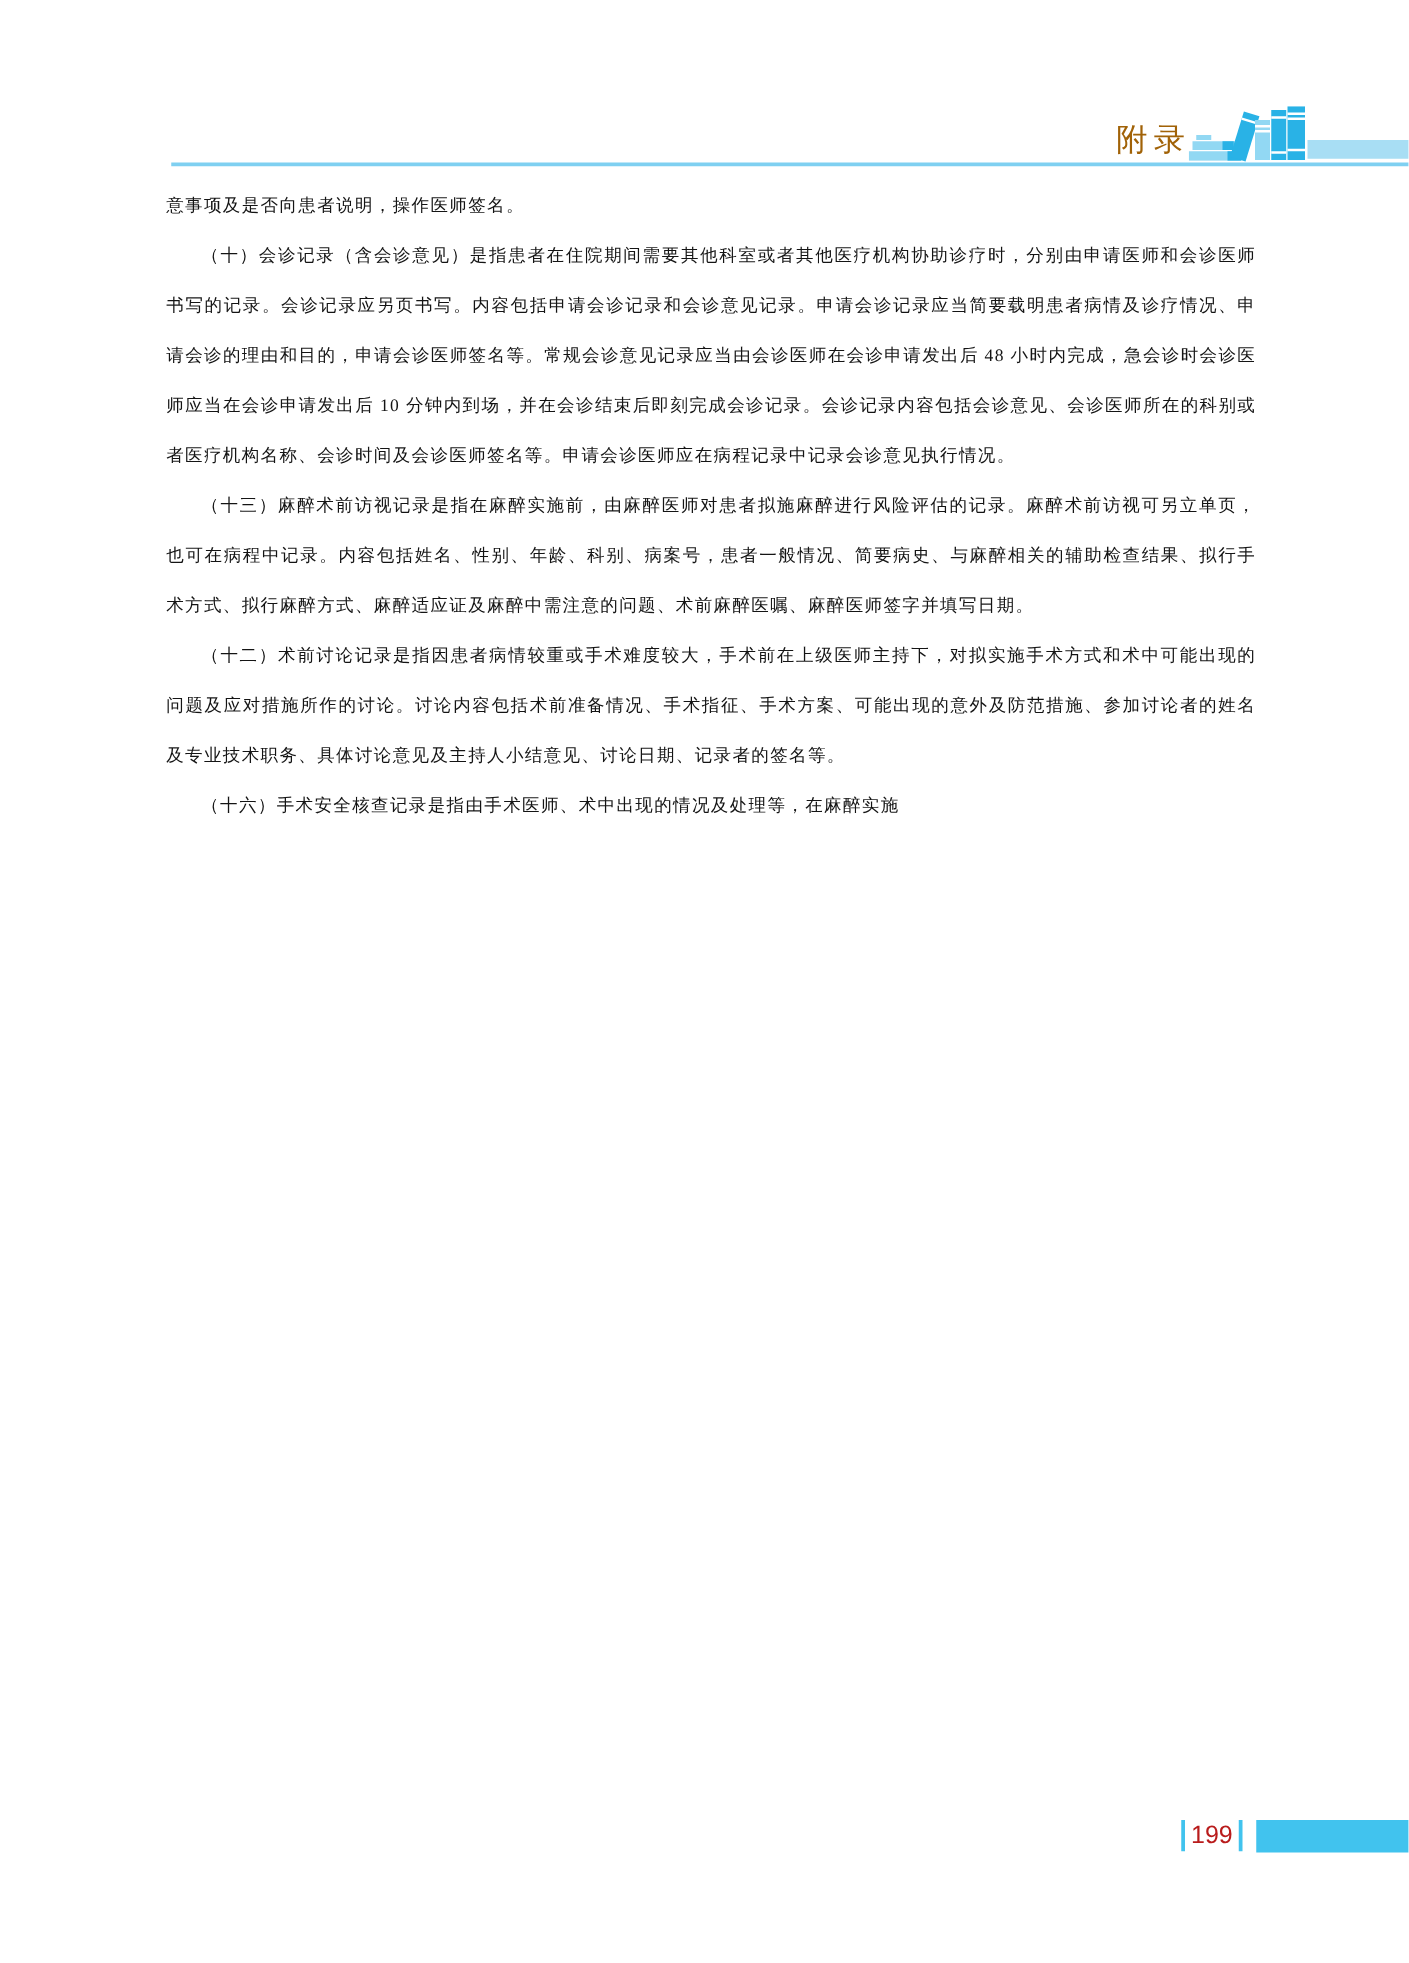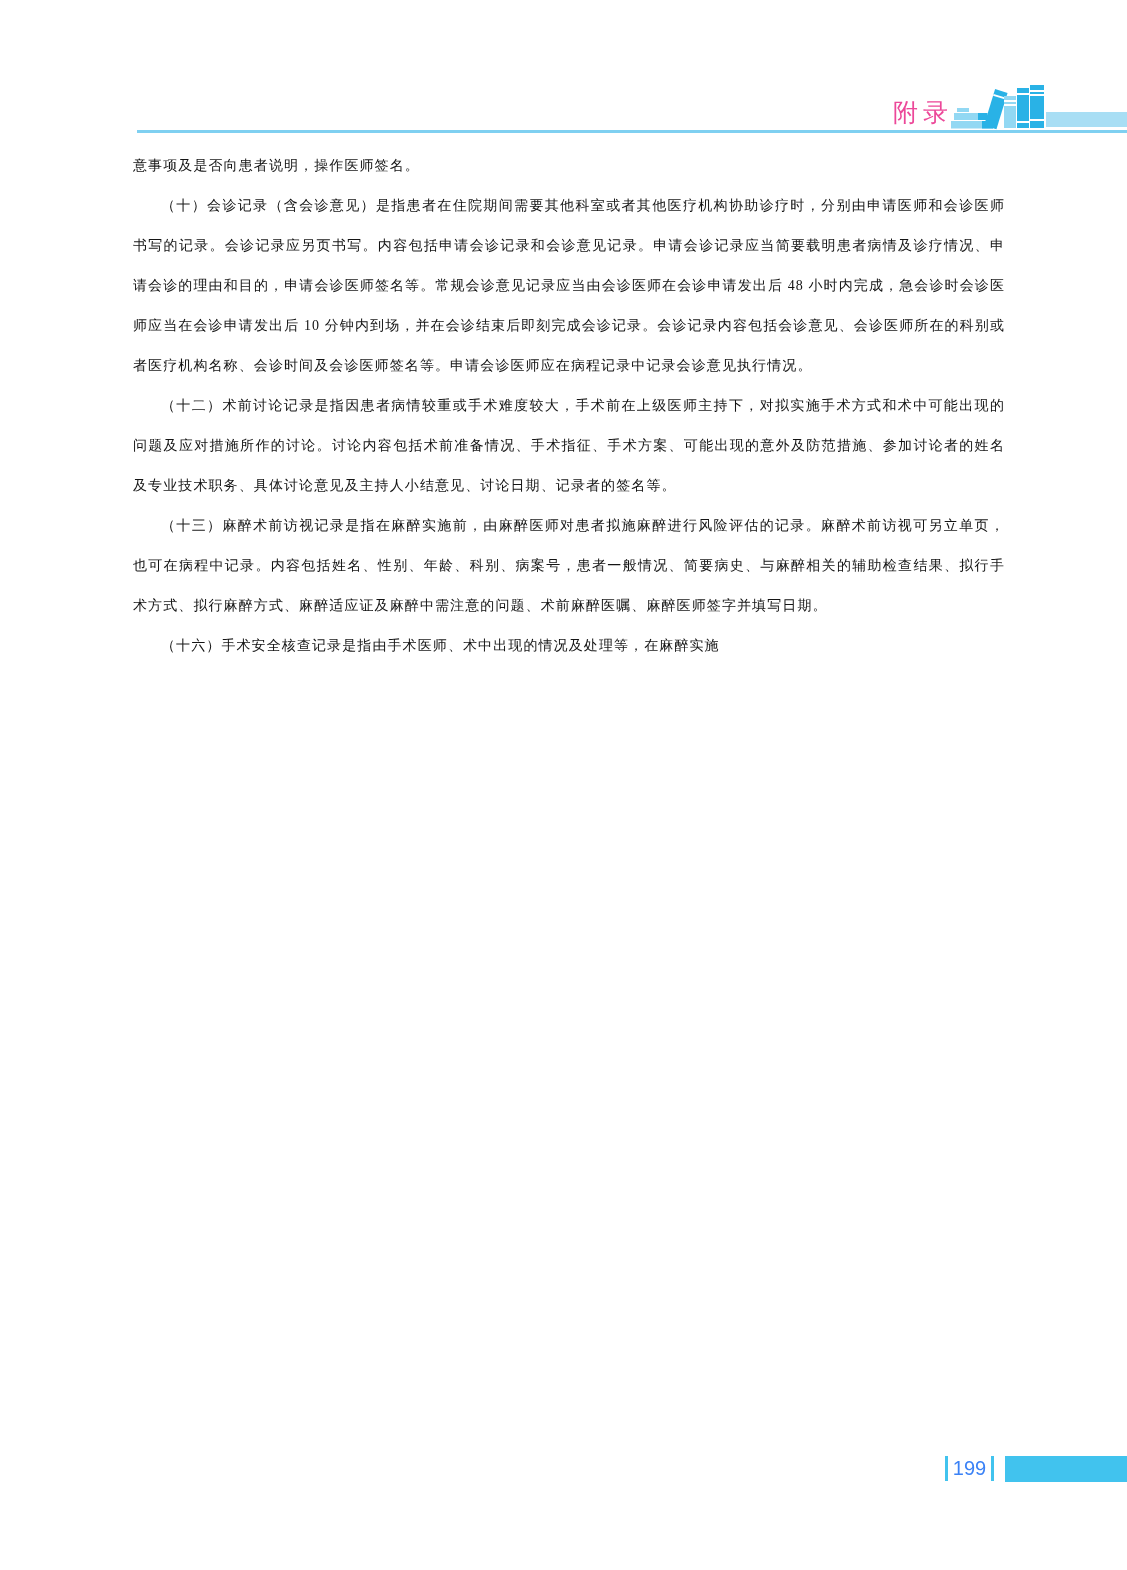--- a/index.html
+++ b/index.html
@@ -12,21 +12,21 @@
     font-family: "Liberation Serif", "DejaVu Serif", serif;
   }
 
   
   .header-label {
     position: absolute;
     left: 893px;
     top: 100px;
     font-size: 25px;
     letter-spacing: 5px;
-    color: #ec4899;
+    color: #a16207;
     line-height: 1;
   }
   .books-icon {
     position: absolute;
     left: 951px;
     top: 85px;
     width: 93px;
     height: 45px;
   }
   .header-accent-bar {
@@ -77,21 +77,21 @@
   .page-number {
     position: absolute;
     left: 948px;
     top: 1456px;
     width: 43px;
     height: 25px;
     line-height: 25px;
     text-align: center;
     font-family: "Liberation Sans", "DejaVu Sans", sans-serif;
     font-size: 20px;
-    color: #3b82f6;
+    color: #b91c1c;
   }
   .footer-accent-bar {
     position: absolute;
     left: 1005px;
     top: 1456px;
     width: 122px;
     height: 26px;
     background: #41c3ee;
   }
 </style>
@@ -126,22 +126,22 @@
     <rect x="79" y="9" width="14" height="2" fill="#ffffff"></rect>
     <rect x="79" y="34" width="14" height="2" fill="#ffffff"></rect>
   </svg>
 
   <div class="header-accent-bar"></div>
   <div class="header-rule"></div>
 
   <main class="doc-body">
     <p>意事项及是否向患者说明，操作医师签名。</p>
     <p class="indent">（十）会诊记录（含会诊意见）是指患者在住院期间需要其他科室或者其他医疗机构协助诊疗时，分别由申请医师和会诊医师书写的记录。会诊记录应另页书写。内容包括申请会诊记录和会诊意见记录。申请会诊记录应当简要载明患者病情及诊疗情况、申请会诊的理由和目的，申请会诊医师签名等。常规会诊意见记录应当由会诊医师在会诊申请发出后 48 小时内完成，急会诊时会诊医师应当在会诊申请发出后 10 分钟内到场，并在会诊结束后即刻完成会诊记录。会诊记录内容包括会诊意见、会诊医师所在的科别或者医疗机构名称、会诊时间及会诊医师签名等。申请会诊医师应在病程记录中记录会诊意见执行情况。</p>
+    <p class="indent">（十三）麻醉术前访视记录是指在麻醉实施前，由麻醉医师对患者拟施麻醉进行风险评估的记录。麻醉术前访视可另立单页，也可在病程中记录。内容包括姓名、性别、年龄、科别、病案号，患者一般情况、简要病史、与麻醉相关的辅助检查结果、拟行手术方式、拟行麻醉方式、麻醉适应证及麻醉中需注意的问题、术前麻醉医嘱、麻醉医师签字并填写日期。</p>
     <p class="indent">（十二）术前讨论记录是指因患者病情较重或手术难度较大，手术前在上级医师主持下，对拟实施手术方式和术中可能出现的问题及应对措施所作的讨论。讨论内容包括术前准备情况、手术指征、手术方案、可能出现的意外及防范措施、参加讨论者的姓名及专业技术职务、具体讨论意见及主持人小结意见、讨论日期、记录者的签名等。</p>
-    <p class="indent">（十三）麻醉术前访视记录是指在麻醉实施前，由麻醉医师对患者拟施麻醉进行风险评估的记录。麻醉术前访视可另立单页，也可在病程中记录。内容包括姓名、性别、年龄、科别、病案号，患者一般情况、简要病史、与麻醉相关的辅助检查结果、拟行手术方式、拟行麻醉方式、麻醉适应证及麻醉中需注意的问题、术前麻醉医嘱、麻醉医师签字并填写日期。</p>
     <p class="indent">（十六）手术安全核查记录是指由手术医师、术中出现的情况及处理等，在麻醉实施</p>
   </main>
 
   <div class="footer-tick tick-left"></div>
   <div class="page-number">199</div>
   <div class="footer-tick tick-right"></div>
   <div class="footer-accent-bar"></div>
 
 </div>
 

